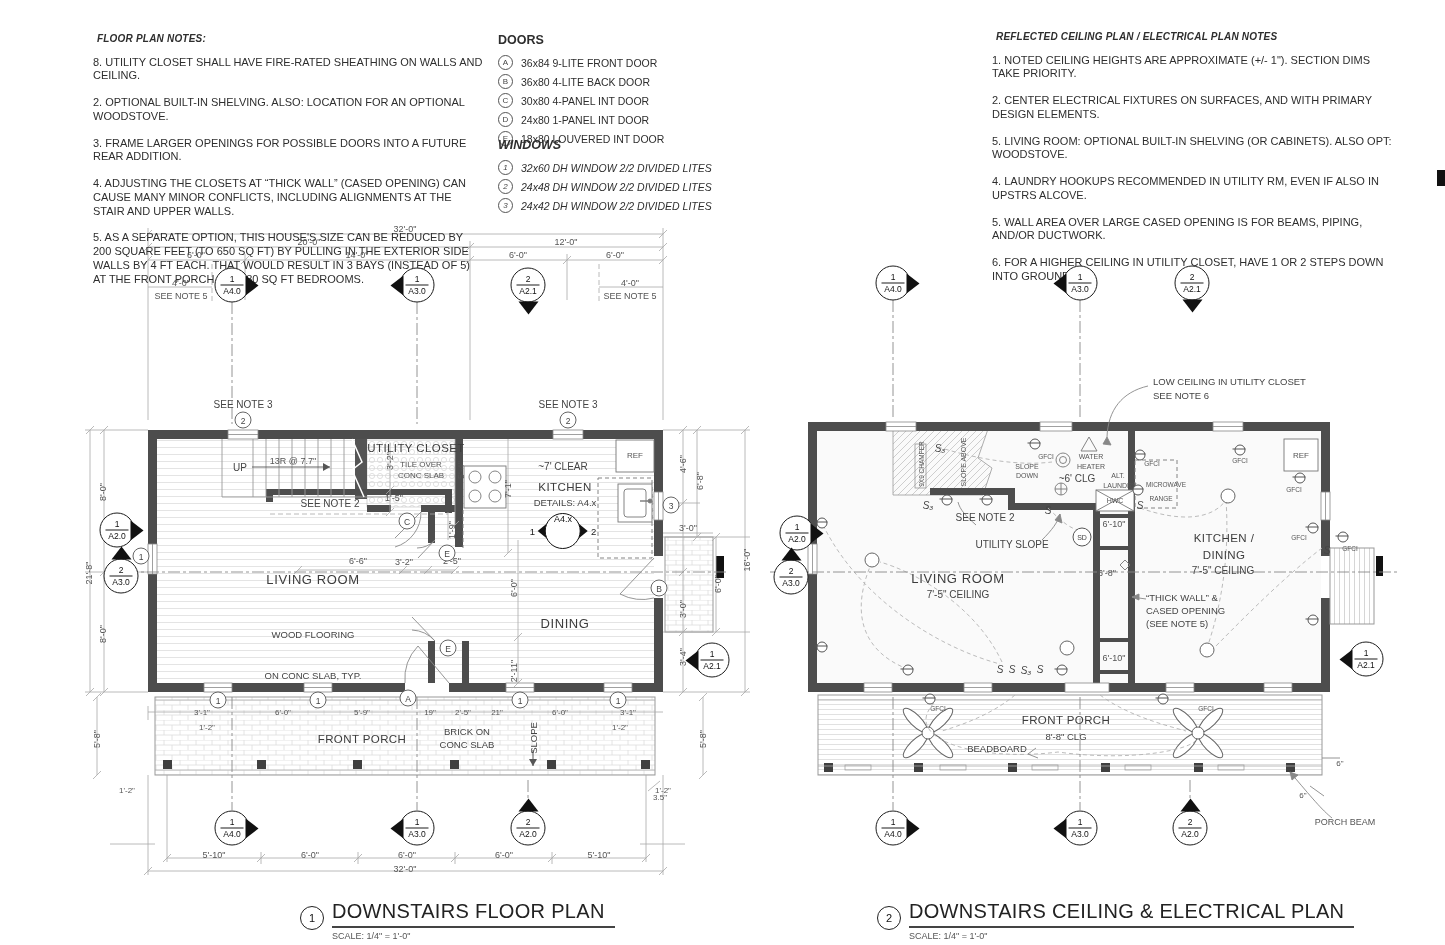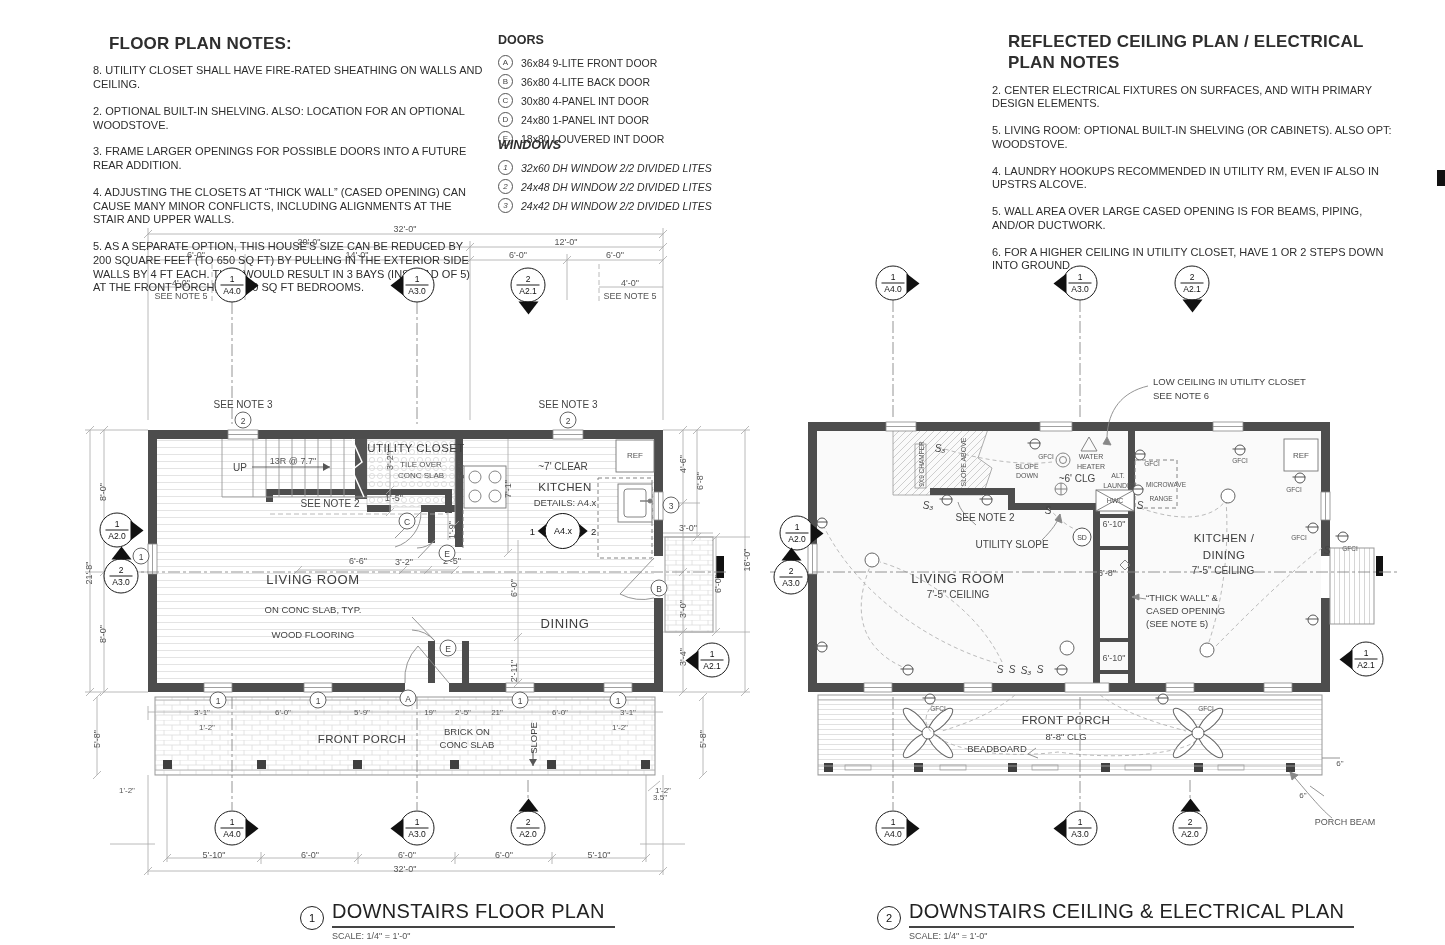--- a/index.html
+++ b/index.html
@@ -11,21 +11,21 @@
   .v{transform:translate(-50%,-50%) rotate(-90deg);}
   .dim{font-size:9px;color:#555;}
   .dim8{font-size:8px;color:#555;}
   .rm{font-size:13px;letter-spacing:.6px;color:#3c3c3c;}
   .rm2{font-size:11.5px;letter-spacing:.4px;color:#3c3c3c;}
   .sm{font-size:10px;color:#444;}
   .s95{font-size:9.5px;color:#444;}
   .t7{font-size:7px;color:#555;}
   .t65{font-size:6.5px;color:#555;}
   .notes{position:absolute;font-size:11px;line-height:1.25;color:#2e2e2e;}
-  .notes h3{margin:0 0 10px 16px;font-size:17px;letter-spacing:.2px;}
+  .notes h3{margin:0 0 10px 4px;font-size:10px;letter-spacing:.2px;font-style:italic;}
   .notes p{margin:0 0 13px 0;}
   .sched{position:absolute;font-size:10.5px;color:#2e2e2e;}
   .sched h3{margin:0 0 8px 0;font-size:12.5px;}
   .srow{display:flex;align-items:center;margin-bottom:4px;}
   .stag{width:13px;height:13px;border:1px solid #555;border-radius:50%;font-size:8px;
         display:flex;align-items:center;justify-content:center;margin-right:8px;flex:0 0 auto;color:#444;}
   .wt{position:absolute;transform:translate(-50%,-50%);width:15px;height:15px;border:1px solid #666;
       border-radius:50%;background:#fff;font-size:8.5px;display:flex;align-items:center;
       justify-content:center;color:#444;z-index:4;}
   .co{position:absolute;transform:translate(-50%,-50%);z-index:5;}
@@ -34,21 +34,21 @@
        font-size:8.5px;line-height:1.1;color:#111;}
   .coc .n{border-bottom:1px solid #1d1d1d;width:70%;text-align:center;padding-bottom:1px;}
   .coc .s{padding-top:1px;}
   .tri{position:absolute;width:0;height:0;}
   .tri-r{left:31px;top:7.5px;border-top:10px solid transparent;border-bottom:10px solid transparent;border-left:13px solid #111;}
   .tri-l{right:31px;top:7.5px;border-top:10px solid transparent;border-bottom:10px solid transparent;border-right:13px solid #111;}
   .tri-u{left:7.5px;top:-12px;border-left:10px solid transparent;border-right:10px solid transparent;border-bottom:13px solid #111;}
   .tri-d{left:7.5px;bottom:-12px;border-left:10px solid transparent;border-right:10px solid transparent;border-top:13px solid #111;}
   .kd{position:absolute;transform:translate(-50%,-50%);z-index:5;display:flex;align-items:center;}
   .kdc{width:34px;height:34px;border:1.4px solid #111;border-radius:50%;background:#fff;display:flex;
-       flex-direction:column;align-items:center;justify-content:center;font-size:9px;color:#111;z-index:2;}
+       flex-direction:column;align-items:center;font-size:9px;color:#111;z-index:2;}
   .kd .tl{border-top:9px solid transparent;border-bottom:9px solid transparent;border-right:11px solid #111;margin-right:-4px;}
   .kd .tr{border-top:9px solid transparent;border-bottom:9px solid transparent;border-left:11px solid #111;margin-left:-4px;}
   .kd .num{font-size:9.5px;color:#222;padding:0 3px;}
   .out{position:absolute;transform:translate(-50%,-50%);width:9px;height:9px;border:1.1px solid #555;
        border-radius:50%;background:#fff;z-index:3;}
   .out::before{content:"";position:absolute;left:-3px;top:3px;width:13px;height:1px;background:#555;}
   .lt{position:absolute;transform:translate(-50%,-50%);width:13px;height:13px;border:1.1px solid #666;
       border-radius:50%;background:#fff;z-index:3;}
   .sw{position:absolute;transform:translate(-50%,-50%);font-size:10px;font-style:italic;color:#444;z-index:4;}
   .sdt{position:absolute;transform:translate(-50%,-50%);width:17px;height:17px;border:1px solid #555;
@@ -375,20 +375,21 @@
         <span>24x48 DH WINDOW 2/2 DIVIDED LITES</span>
       </div>
   <div class="srow">
         <span class="stag">3</span>
         <span>24x42 DH WINDOW 2/2 DIVIDED LITES</span>
       </div>
 </div>
 
 <div class="notes" style="left:992px;top:31px;width:405px;">
   <h3>REFLECTED CEILING PLAN / ELECTRICAL PLAN NOTES</h3>
+  <p>1. NOTED CEILING HEIGHTS ARE APPROXIMATE (+/- 1"). SECTION DIMS TAKE PRIORITY.</p>
   <p>2. CENTER ELECTRICAL FIXTURES ON SURFACES, AND WITH PRIMARY DESIGN ELEMENTS.</p>
   <p>5. LIVING ROOM: OPTIONAL BUILT-IN SHELVING (OR CABINETS). ALSO OPT: WOODSTOVE.</p>
   <p>4. LAUNDRY HOOKUPS RECOMMENDED IN UTILITY RM, EVEN IF ALSO IN UPSTRS ALCOVE.</p>
   <p>5. WALL AREA OVER LARGE CASED OPENING IS FOR BEAMS, PIPING, AND/OR DUCTWORK.</p>
   <p>6. FOR A HIGHER CEILING IN UTILITY CLOSET, HAVE 1 OR 2 STEPS DOWN INTO GROUND.</p>
 </div>
 
 <span class="lbl dim" style="left:405px;top:229px">32'-0"</span>
 <span class="lbl dim" style="left:309px;top:242px">20'-0"</span>
 <span class="lbl dim" style="left:566px;top:242px">12'-0"</span>
@@ -432,21 +433,21 @@
   <div class="tr"></div>
   <span class="num">2</span>
 </div>
 <span class="lbl dim" style="left:358px;top:561px">6'-6"</span>
 <span class="lbl dim" style="left:404px;top:562px">3'-2"</span>
 <span class="lbl dim" style="left:452px;top:561px">2'-5"</span>
 <span class="lbl rm" style="left:313px;top:579px">LIVING ROOM</span>
 <span class="lbl dim v" style="left:514px;top:588px">6'-0"</span>
 <span class="lbl rm" style="left:565px;top:623px">DINING</span>
 <span class="lbl s95" style="left:313px;top:634px">WOOD FLOORING</span>
-<span class="lbl s95" style="left:313px;top:609px">ON CONC SLAB, TYP.</span>
+<span class="lbl s95" style="left:313px;top:675px">ON CONC SLAB, TYP.</span>
 <div class="wt" style="left:448px;top:648px">E</div>
 <span class="lbl dim v" style="left:514px;top:671px">2'-11"</span>
 <div class="wt" style="left:659px;top:588px">B</div>
 
 <span class="lbl dim v" style="left:683px;top:464px">4'-6"</span>
 <span class="lbl dim v" style="left:700px;top:481px">6'-8"</span>
 <span class="lbl dim" style="left:688px;top:528px">3'-0"</span>
 <span class="lbl dim v" style="left:747px;top:560px">16'-0"</span>
 <span class="lbl dim v" style="left:718px;top:584px">6'-0"</span>
 <span class="lbl dim v" style="left:683px;top:609px">3'-0"</span>

